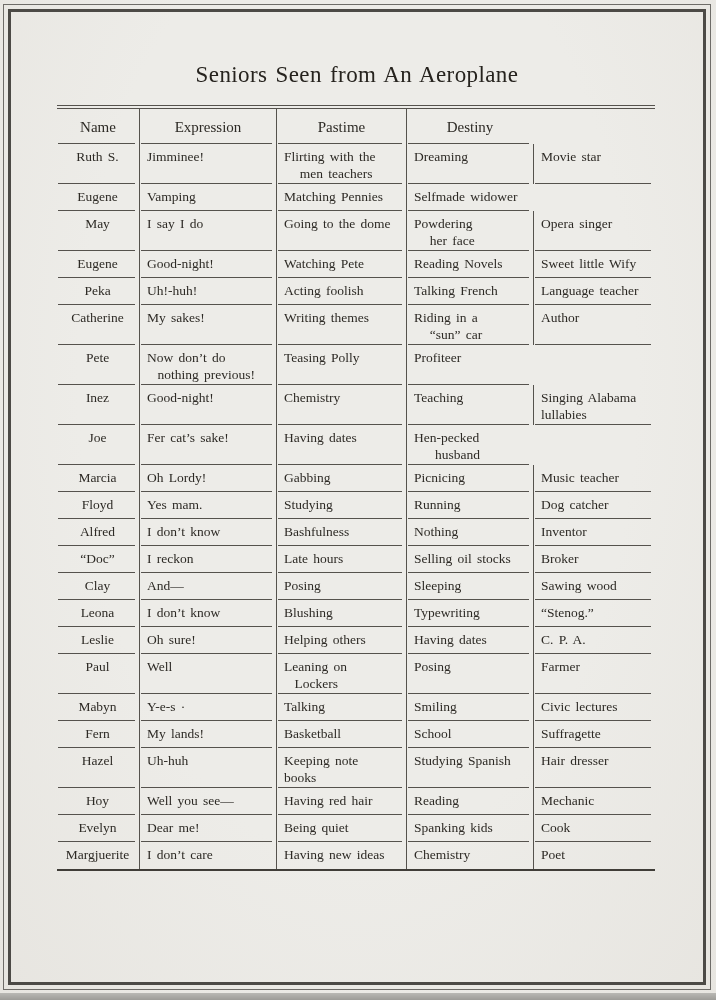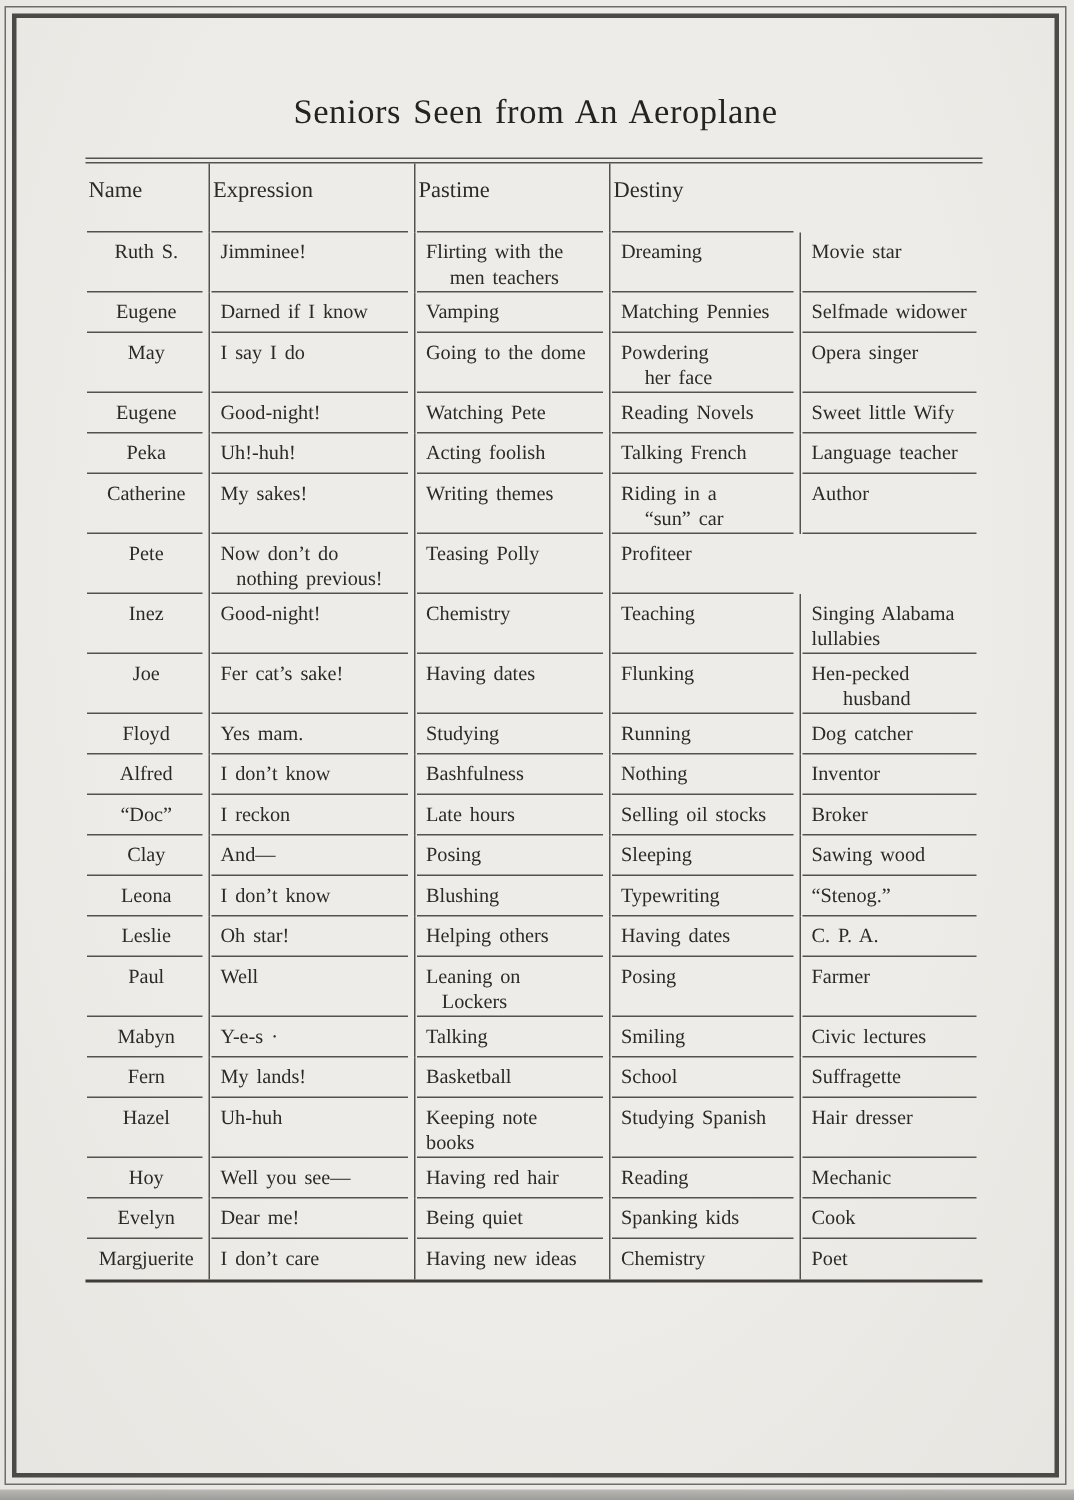--- a/index.html
+++ b/index.html
@@ -71,22 +71,22 @@
   .cell::after {
     content: "";
     position: absolute;
     left: 1px; right: 4px; bottom: 0;
     height: 1px;
     background: #55524d;
   }
   .col0 { padding-left: 2px; text-align: center; }
   .hcell {
     font-size: 15px;
-    text-align: left;
-    padding: 10px 2px 19px 2px;
+    text-align: center;
+    padding: 10px 2px 8px 2px;
     min-height: 0;
     white-space: normal;
     font-family: Liberation Serif, serif;
   }
   .tbody .row:last-child .cell::after { display: none; }
   .bottom-rule {
     height: 2px;
     background: #403d38;
   }
 </style>
@@ -112,21 +112,20 @@
           <div class="row">
             <div class="cell col0">Ruth S.</div>
             <div class="cell col1">Jimminee!</div>
             <div class="cell col2">Flirting with the
    men teachers</div>
             <div class="cell col3">Dreaming</div>
             <div class="cell col4">Movie star</div>
           </div>
           <div class="row">
             <div class="cell col0">Eugene</div>
-            <div class="cell col1">Darned if I know</div>
             <div class="cell col2">Vamping</div>
             <div class="cell col3">Matching Pennies</div>
             <div class="cell col4">Selfmade widower</div>
           </div>
           <div class="row">
             <div class="cell col0">May</div>
             <div class="cell col1">I say I do</div>
             <div class="cell col2">Going to the dome</div>
             <div class="cell col3">Powdering
    her face</div>
@@ -166,23 +165,29 @@
             <div class="cell col1">Good-night!</div>
             <div class="cell col2">Chemistry</div>
             <div class="cell col3">Teaching</div>
             <div class="cell col4">Singing Alabama
 lullabies</div>
           </div>
           <div class="row">
             <div class="cell col0">Joe</div>
             <div class="cell col1">Fer cat’s sake!</div>
             <div class="cell col2">Having dates</div>
-            <div class="cell col3">Flunking</div>
             <div class="cell col4">Hen-pecked
     husband</div>
+          </div>
+          <div class="row">
+            <div class="cell col0">Marcia</div>
+            <div class="cell col1">Oh Lordy!</div>
+            <div class="cell col2">Gabbing</div>
+            <div class="cell col3">Picnicing</div>
+            <div class="cell col4">Music teacher</div>
           </div>
           <div class="row">
             <div class="cell col0">Floyd</div>
             <div class="cell col1">Yes mam.</div>
             <div class="cell col2">Studying</div>
             <div class="cell col3">Running</div>
             <div class="cell col4">Dog catcher</div>
           </div>
           <div class="row">
             <div class="cell col0">Alfred</div>
@@ -207,21 +212,21 @@
           </div>
           <div class="row">
             <div class="cell col0">Leona</div>
             <div class="cell col1">I don’t know</div>
             <div class="cell col2">Blushing</div>
             <div class="cell col3">Typewriting</div>
             <div class="cell col4">“Stenog.”</div>
           </div>
           <div class="row">
             <div class="cell col0">Leslie</div>
-            <div class="cell col1">Oh star!</div>
+            <div class="cell col1">Oh sure!</div>
             <div class="cell col2">Helping others</div>
             <div class="cell col3">Having dates</div>
             <div class="cell col4">C. P. A.</div>
           </div>
           <div class="row">
             <div class="cell col0">Paul</div>
             <div class="cell col1">Well</div>
             <div class="cell col2">Leaning on
   Lockers</div>
             <div class="cell col3">Posing</div>

